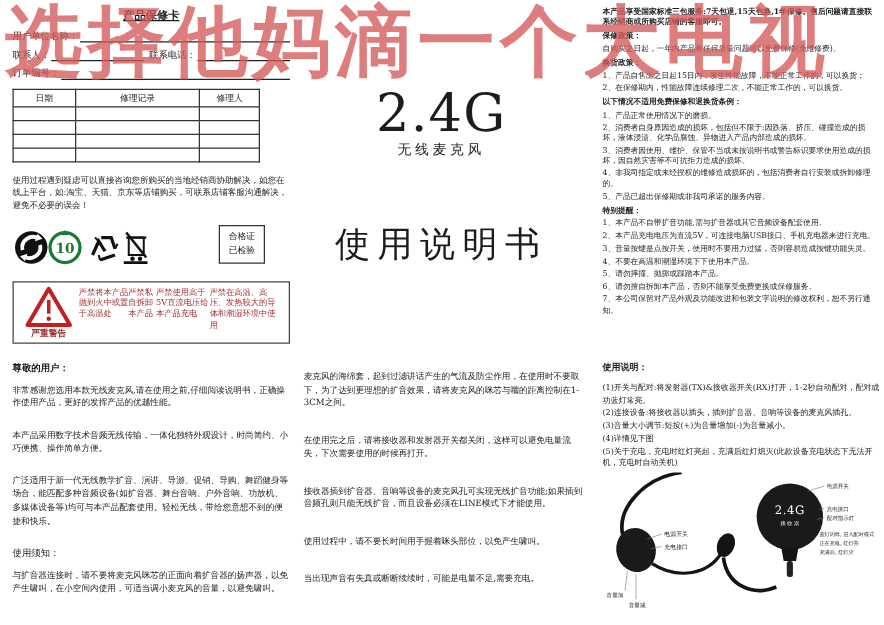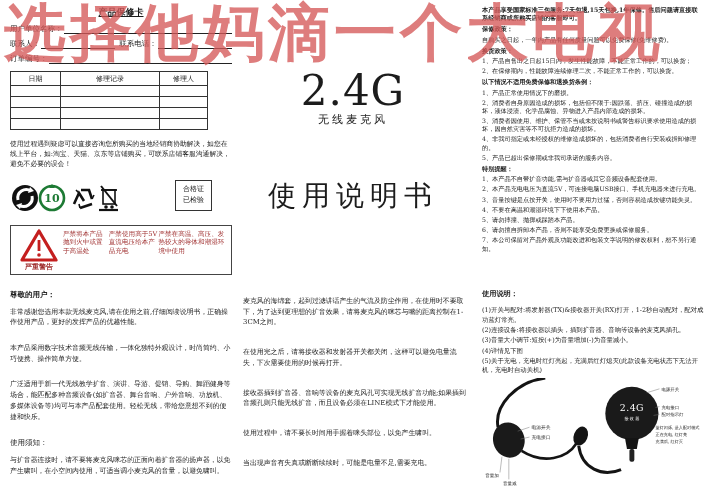--- a/index.html
+++ b/index.html
@@ -158,20 +158,21 @@
     <div class="warn-left">
       <svg width="38" height="33" viewBox="0 0 38 33">
         <polygon points="19,2 36,31 2,31" fill="none" stroke="#c41f1f" stroke-width="3.2" stroke-linejoin="round"></polygon>
         <rect x="17.6" y="11" width="2.8" height="11" fill="#c41f1f"></rect>
         <circle cx="19" cy="26" r="1.8" fill="#c41f1f"></circle>
       </svg>
       <div class="warn-label">严重警告</div>
     </div>
     <div class="warn-lines">
       <div class="warn-line">严禁将本产品抛到火中或置于高温处</div>
+      <div class="warn-line">严禁私自拆卸本产品</div>
       <div class="warn-line">严禁使用高于5V直流电压给本产品充电</div>
       <div class="warn-line">严禁在高温、高压、发热较大的导体和潮湿环境中使用</div>
     </div>
   </div>
 </div>
 
 <div id="cover" class="sec">
   <div class="model">2.4G</div>
   <div class="product">无线麦克风</div>
   <div class="manual-title">使用说明书</div>

